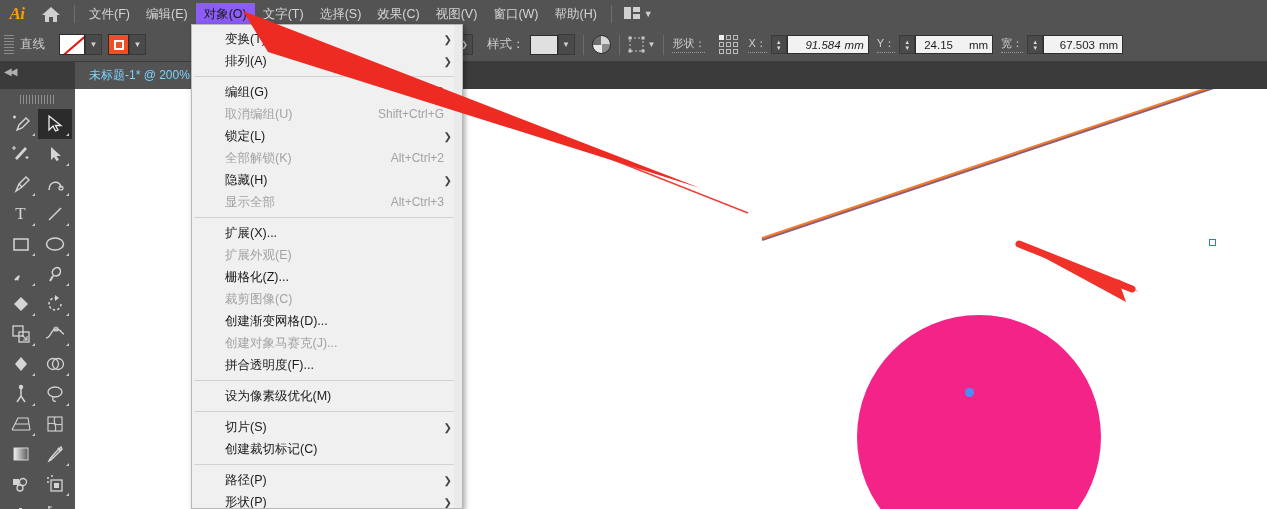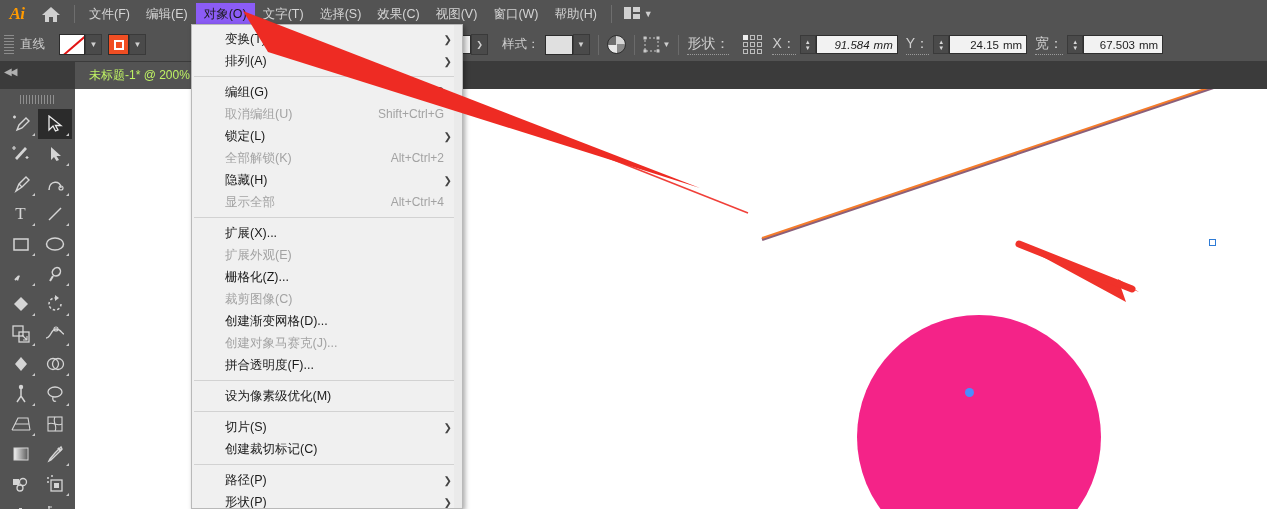--- a/index.html
+++ b/index.html
@@ -36,21 +36,21 @@
   .controlbar {
     position: absolute; top: 28px; left: 0; width: 1267px; height: 34px;
     background: #535353; display: flex; align-items: center;
     border-bottom: 1px solid #3b3b3b;
   }
   .grip {
     width: 10px; height: 20px; margin-left: 4px; margin-right: 6px;
     background: repeating-linear-gradient(to bottom, #8c8c8c 0 1px, transparent 1px 3px);
   }
   .cb-label { font-size: 12.5px; color: #cfcfcf; white-space: nowrap; }
-  .cb-label-u { font-size: 14px; color: #cfcfcf; white-space: nowrap;
+  .cb-label-u { font-size: 11px; color: #cfcfcf; white-space: nowrap;
     border-bottom: 1px dotted #9a9a9a; padding-bottom: 1px; }
   .cb-sep { width: 1px; height: 20px; background: #6b6b6b; margin: 0 8px; }
   .swatch-box {
     width: 26px; height: 21px; background: #fff; border: 1px solid #2c2c2c;
     position: relative; overflow: hidden;
   }
   .swatch-box .slash {
     position: absolute; left: -4px; top: 10px; width: 36px; height: 2px;
     background: #e11414; transform: rotate(-41deg);
   }
@@ -95,21 +95,21 @@
   .refpoint b { width:5px;height:5px;border:1px solid #bdbdbd; display:block; }
   .refpoint b.on { background: #ededed; border-color:#ededed; }
 
   
   .doctabstrip {
     position: absolute; top: 62px; left: 0; width: 1267px; height: 27px;
     background: #3b3b3b;
   }
   .doctab {
     position: absolute; left: 75px; top: 0; height: 27px;
-    background: #535353; color: #bef264; font-size: 12px;
+    background: #535353; color: #7dd3fc; font-size: 12px;
     display: flex; align-items: center; padding: 0 14px; white-space: nowrap;
   }
   .collapse-arrows {
     position: absolute; left: 4px; top: 4px; color: #b0b0b0; font-size: 10px;
     letter-spacing: -2px;
   }
 
   
   .canvas {
     position: absolute; top: 89px; left: 75px;
@@ -297,21 +297,21 @@
       <span>mm</span>
     </div>
 
     <div style="width:8px;"></div>
     <div class="cb-label-u">Y：</div>
     <div style="width:4px;"></div>
     <div class="stepper">
         <span>▲</span>
         <span>▼</span>
       </div>
-    <div class="num-field" style="width:78px;justify-content:flex-end;gap:4px;">
+    <div class="num-field" style="width:78px;justify-content:flex-end;gap:16px;">
       <span>24.15</span>
       <span>mm</span>
     </div>
 
     <div style="width:8px;"></div>
     <div class="cb-label-u">宽：</div>
     <div style="width:4px;"></div>
     <div class="stepper">
         <span>▲</span>
         <span>▼</span>
@@ -576,21 +576,21 @@
       <div class="dd-item disabled">
           <span>全部解锁(K)</span>
           <span class="sc">Alt+Ctrl+2</span>
         </div>
       <div class="dd-item">
           <span>隐藏(H)</span>
           <span class="sub">❯</span>
         </div>
       <div class="dd-item disabled">
           <span>显示全部</span>
-          <span class="sc">Alt+Ctrl+4</span>
+          <span class="sc">Alt+Ctrl+3</span>
         </div>
     </div>
     <div class="dd-sep"></div>
     <div>
       <div class="dd-item">
           <span>扩展(X)...</span>
         </div>
       <div class="dd-item disabled">
           <span>扩展外观(E)</span>
         </div>

